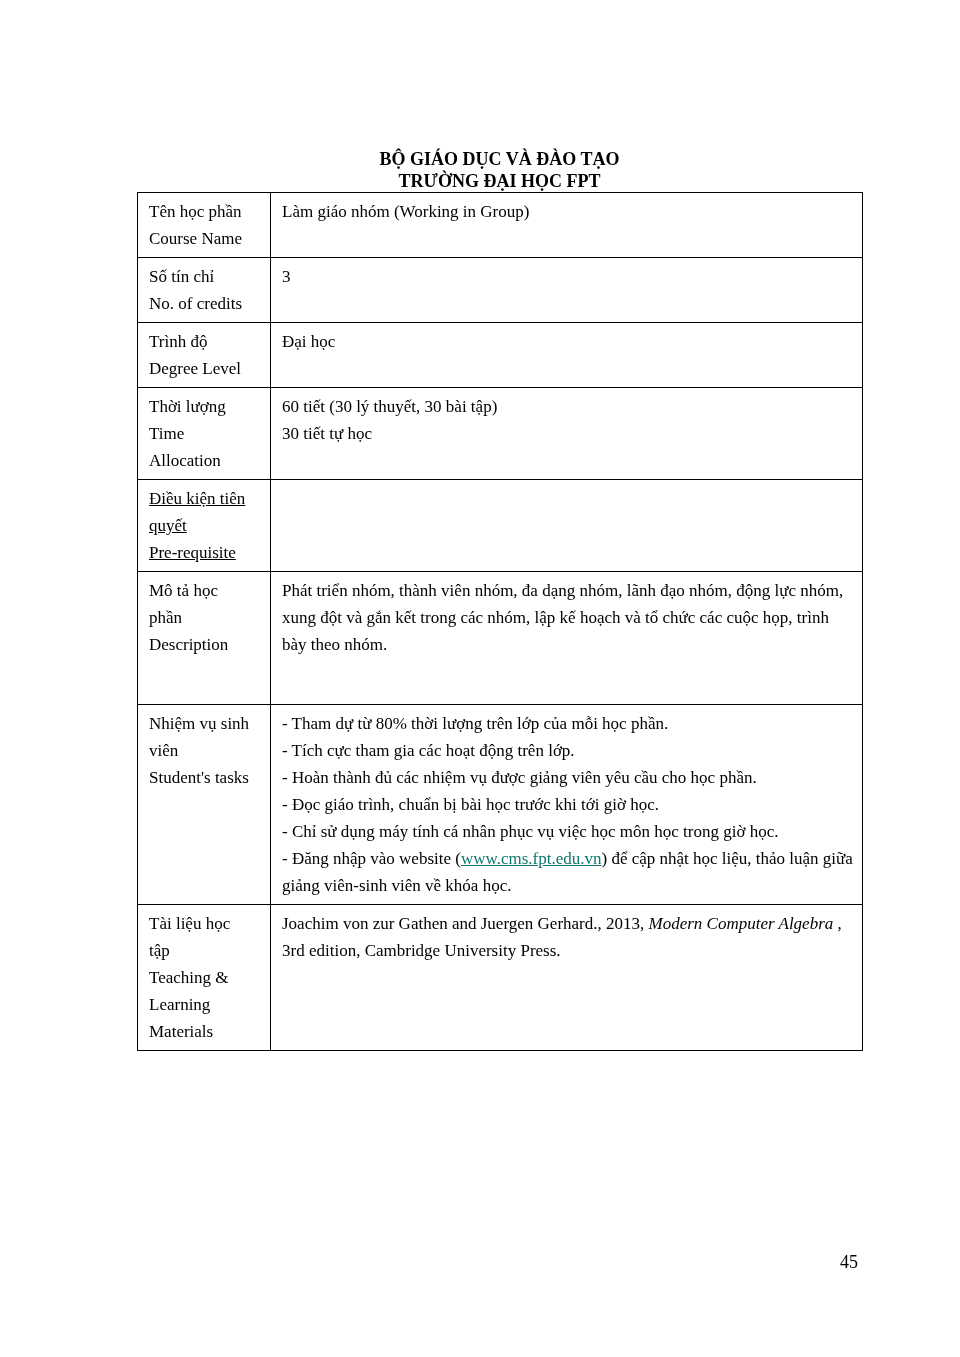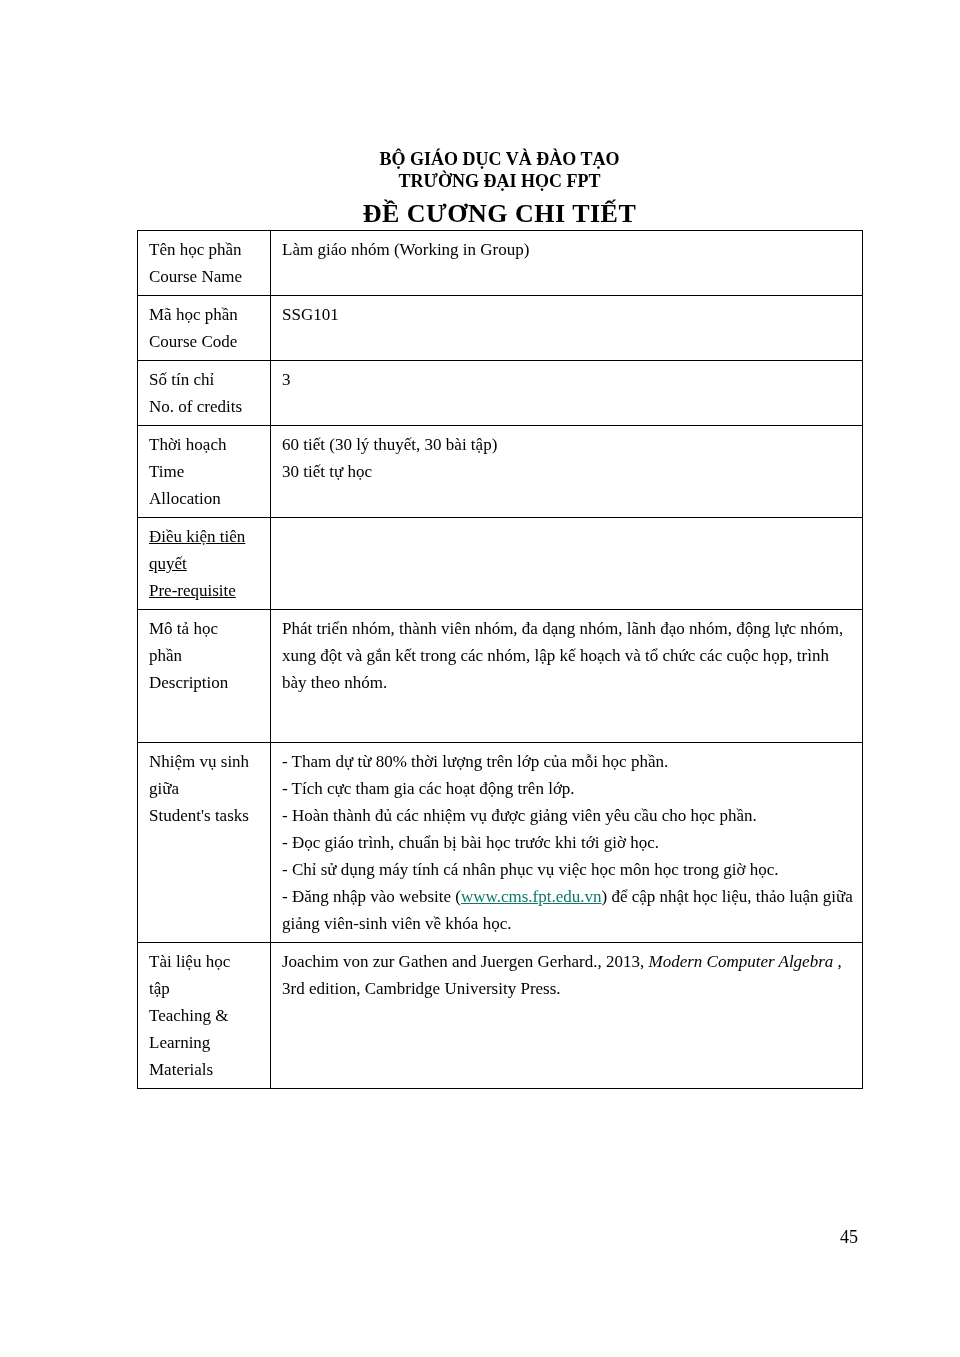--- a/index.html
+++ b/index.html
@@ -50,74 +50,73 @@
   .row-student-tasks   { height:193px; }
   .row-materials       { height:136px; }
   .row-assessment      { height:112px; }
 
   .label-cell .cell-line { white-space:nowrap; }
   .link { color:#0000ee; text-decoration:underline; cursor:pointer; }
   .italic { font-style:italic; }
 
   .page-number {
     position:absolute;
-    top:1225px;
+    top:1250px;
     left:137px;
     width:721px;
     text-align:right;
     font-size:18px;
     line-height:24px;
   }
 </style>
 </head>
 <body>
 
 <div class="page">
   <div class="content">
     <div class="doc-header">
       <div class="hline">BỘ GIÁO DỤC VÀ ĐÀO TẠO</div>
       <div class="hline hline2">TRƯỜNG ĐẠI HỌC FPT</div>
-      <div class="htitle">ĐỀ CƯƠNG CHI TIẾT</div>
     </div>
     <table class="syllabus">
       <colgroup>
         <col class="col-label">
         <col class="col-value">
       </colgroup>
       <tbody>
           <tr class="row-course-name">
             <td class="label-cell">
               <div class="cell-line">Tên học phần</div>
               <div class="cell-line">Course Name</div>
             </td>
             <td class="value-cell">
               <div class="cell-line"><span>Làm giáo nhóm (Working in Group)</span></div>
             </td>
           </tr>
-          <tr class="row-course-code">
-            <td class="label-cell">
-              <div class="cell-line">Mã học phần</div>
-              <div class="cell-line">Course Code</div>
-            </td>
-            <td class="value-cell">
-              <div class="cell-line"><span>SSG101</span></div>
-            </td>
-          </tr>
           <tr class="row-credits">
             <td class="label-cell">
               <div class="cell-line">Số tín chỉ</div>
               <div class="cell-line">No. of credits</div>
             </td>
             <td class="value-cell">
               <div class="cell-line"><span>3</span></div>
             </td>
           </tr>
+          <tr class="row-degree-level">
+            <td class="label-cell">
+              <div class="cell-line">Trình độ</div>
+              <div class="cell-line">Degree Level</div>
+            </td>
+            <td class="value-cell">
+              <div class="cell-line"><span>Đại học</span></div>
+            </td>
+          </tr>
           <tr class="row-time-allocation">
             <td class="label-cell">
-              <div class="cell-line">Thời hoạch</div>
+              <div class="cell-line">Thời lượng</div>
               <div class="cell-line">Time</div>
               <div class="cell-line">Allocation</div>
             </td>
             <td class="value-cell">
               <div class="cell-line"><span>60 tiết (30 lý thuyết, 30 bài tập)</span></div>
               <div class="cell-line"><span>30 tiết tự học</span></div>
             </td>
           </tr>
           <tr class="row-pre-requisite">
             <td class="label-cell">
@@ -133,21 +132,21 @@
               <div class="cell-line">phần</div>
               <div class="cell-line">Description</div>
             </td>
             <td class="value-cell">
               <div class="cell-line"><span>Phát triển nhóm, thành viên nhóm, đa dạng nhóm, lãnh đạo nhóm, động lực nhóm, xung đột và gắn kết trong các nhóm, lập kế hoạch và tổ chức các cuộc họp, trình bày theo nhóm.</span></div>
             </td>
           </tr>
           <tr class="row-student-tasks">
             <td class="label-cell">
               <div class="cell-line">Nhiệm vụ sinh</div>
-              <div class="cell-line">giữa</div>
+              <div class="cell-line">viên</div>
               <div class="cell-line">Student's tasks</div>
             </td>
             <td class="value-cell">
               <div class="cell-line"><span>- Tham dự từ 80% thời lượng trên lớp của mỗi học phần.</span></div>
               <div class="cell-line"><span>- Tích cực tham gia các hoạt động trên lớp.</span></div>
               <div class="cell-line"><span>- Hoàn thành đủ các nhiệm vụ được giảng viên yêu cầu cho học phần.</span></div>
               <div class="cell-line"><span>- Đọc giáo trình, chuẩn bị bài học trước khi tới giờ học.</span></div>
               <div class="cell-line"><span>- Chỉ sử dụng máy tính cá nhân phục vụ việc học môn học trong giờ học.</span></div>
               <div class="cell-line"><span>- Đăng nhập vào website (</span><a class="link" style="color: #0f766e;">www.cms.fpt.edu.vn</a><span>) để cập nhật học liệu, thảo luận giữa giảng viên-sinh viên về khóa học.</span></div>
             </td>

